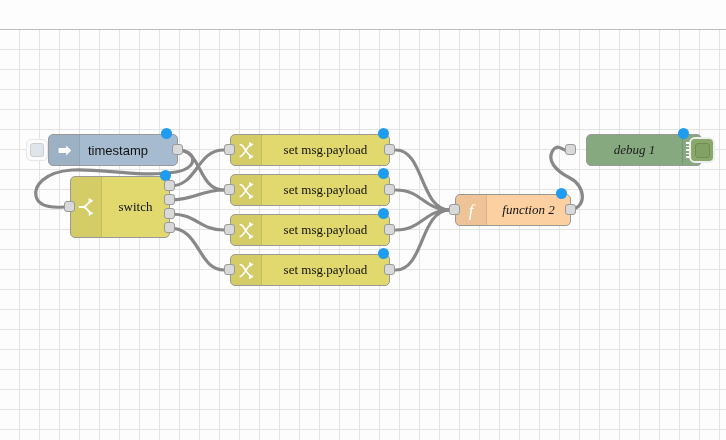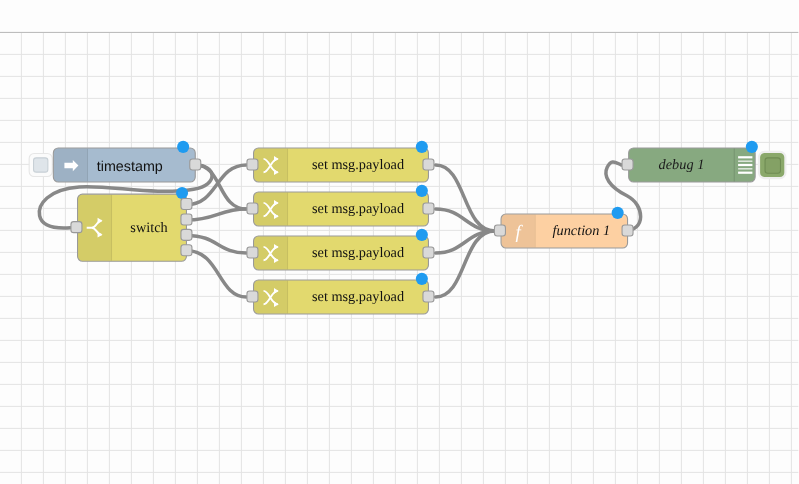--- a/index.html
+++ b/index.html
@@ -175,27 +175,27 @@
   <div class="status-dot" style="left:378px;top:248px;"></div>
   <div class="port" style="left:224px;top:264px;"></div>
   <div class="port" style="left:384px;top:264px;"></div>
 
   <div class="node" style="left:455px;top:194px;width:116px;height:32px;background:#fdd0a2;">
     <div class="icon-box" style="background:rgba(0,0,0,.06);">
       <svg width="16" height="20" viewBox="0 0 16 20" aria-hidden="true">
         <text x="8" y="16" text-anchor="middle" font-family="Liberation Serif, serif" font-size="17" font-style="italic" fill="#ffffff">f</text>
       </svg>
     </div>
-    <div class="label center italic">function 1</div>
+    <div class="label center italic">function 2</div>
   </div>
   <div class="status-dot" style="left:556px;top:188px;"></div>
   <div class="port" style="left:449px;top:204px;"></div>
   <div class="port" style="left:565px;top:204px;"></div>
 
-  <div class="node" style="left:571px;top:134px;width:116px;height:32px;background:#87a980;">
+  <div class="node" style="left:586px;top:134px;width:116px;height:32px;background:#87a980;">
     <div class="label center italic" style="color:#1b1b1b;">debug 1</div>
     <div class="lines-icon">
       <i></i>
         <i></i>
         <i></i>
         <i></i>
         <i></i>
     </div>
   </div>
   <div class="status-dot" style="left:678px;top:128px;"></div>

